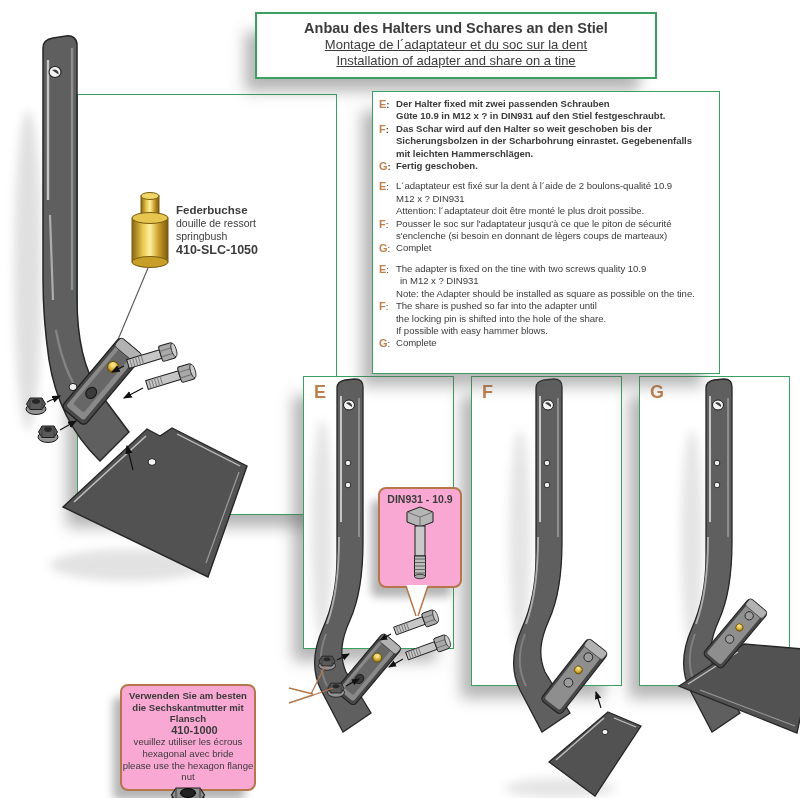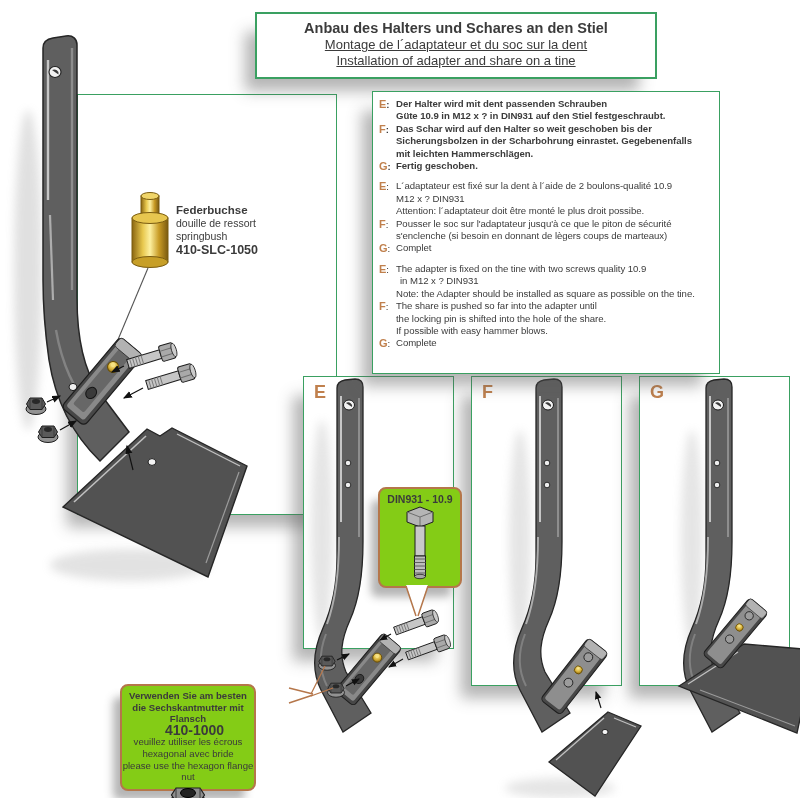--- a/index.html
+++ b/index.html
@@ -26,28 +26,28 @@
   #panel-e{left:303px;top:368px;width:149px;height:271px;}
   #panel-f{left:471px;top:368px;width:149px;height:308px;}
   #panel-g{left:639px;top:368px;width:149px;height:308px;}
   .pletter{position:absolute;left:10px;top:5px;font-size:18px;font-weight:700;color:#c0804d;}
   
   #fed-label{position:absolute;left:176px;top:203px;z-index:5;}
   #fed-label .f1{font-size:11.5px;font-weight:700;line-height:14px;}
   #fed-label .f2{font-size:10.5px;line-height:12.5px;}
   #fed-label .f4{font-size:12.5px;font-weight:700;line-height:16px;}
   
-  .callout{position:absolute;background:#84cc16;border:2px solid #b5764a;border-radius:8px;
+  .callout{position:absolute;background:#f9a8d4;border:2px solid #b5764a;border-radius:8px;
            box-shadow:-9px 11px 9px -2px rgba(90,90,90,.45);z-index:6;text-align:center;box-sizing:border-box;}
   #din-box{left:378px;top:487px;width:84px;height:101px;padding-top:4px;}
   #din-box .dt{font-size:10.5px;font-weight:700;}
   #nut-box{left:120px;top:684px;width:136px;height:107px;padding-top:4px;}
   #nut-box .n{font-size:9.6px;line-height:11.6px;}
   #nut-box .nb{font-weight:700;}
-  #nut-box .np{font-weight:700;font-size:14px;padding-left:13px;}
+  #nut-box .np{font-weight:700;font-size:11px;padding-left:13px;}
   
   #draw-svg{position:absolute;left:0;top:0;z-index:4;pointer-events:none;}
   #conn-svg{position:absolute;left:0;top:0;z-index:7;pointer-events:none;}
   .z1{z-index:1}.z2{z-index:2}
 </style>
 </head>
 <body>
 
 <div class="page">
 
@@ -223,21 +223,21 @@
     <div class="t1">Anbau des Halters und Schares an den Stiel</div>
     <div class="t2">Montage de l´adaptateur et du soc sur la dent</div>
     <div class="t2">Installation of adapter and share on a tine</div>
   </div>
 
   <div class="gbox" id="instructions" style="z-index:6">
     <div class="sec bold">
       <div class="iitem">
         <span><span class="ltr">E</span><span class="sep">:</span></span>
         <div class="ilines">
-          <div>Der Halter wird mit dent passenden Schrauben</div>
+          <div>Der Halter fixed mit zwei passenden Schrauben</div>
           <div>Güte 10.9 in M12 x ? in DIN931 auf den Stiel festgeschraubt.</div>
         </div>
       </div>
       <div class="iitem">
         <span><span class="ltr">F</span><span class="sep">:</span></span>
         <div class="ilines">
           <div>Das Schar wird auf den Halter so weit geschoben bis der</div>
           <div>Sicherungsbolzen in der Scharbohrung einrastet. Gegebenenfalls</div>
           <div>mit leichten Hammerschlägen.</div>
         </div>

